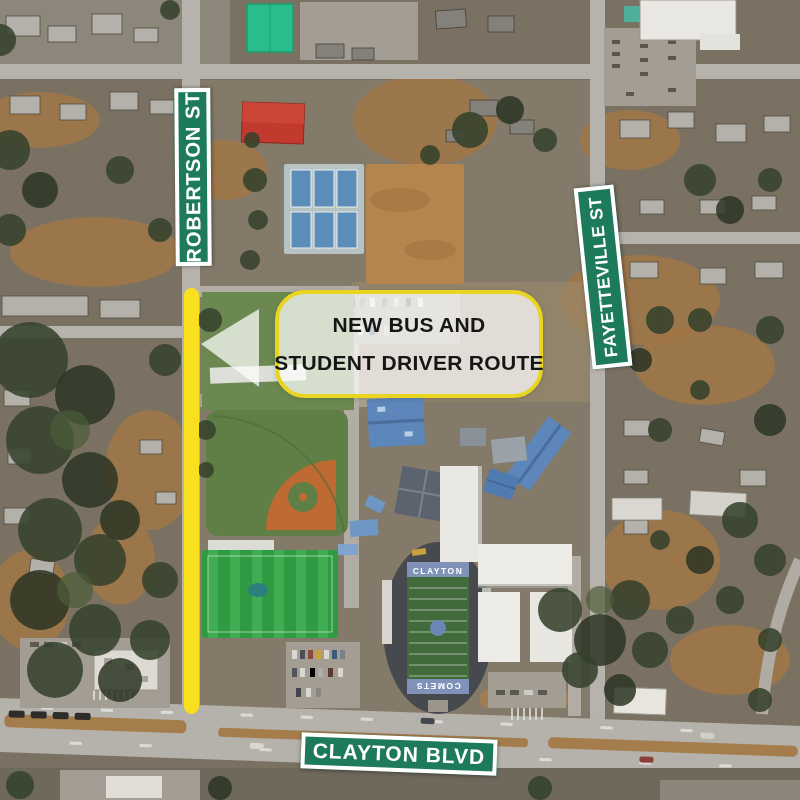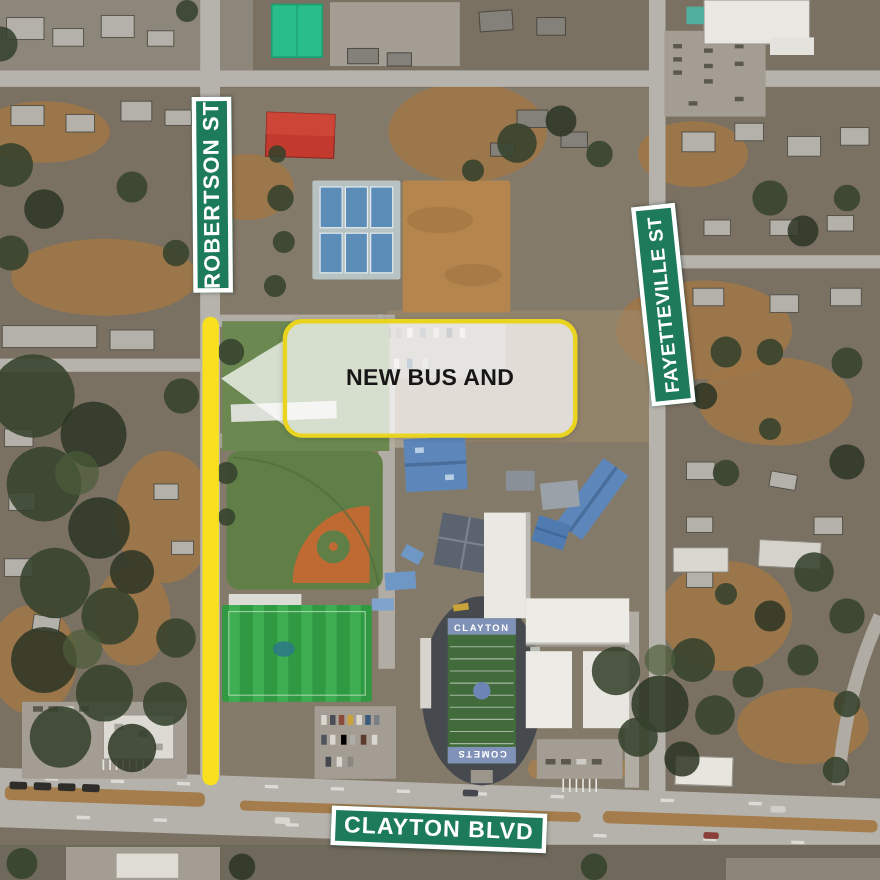--- a/index.html
+++ b/index.html
@@ -44,24 +44,24 @@
   #sign-fayetteville{left:512px;top:257px;width:182px;height:40px;font-size:17.5px;letter-spacing:.5px;transform:rotate(-96deg);}
   #sign-clayton{left:301px;top:736px;width:196px;height:36px;font-size:21px;transform:rotate(2.2deg);}
 
   #callout-pointer{
     position:absolute;left:201px;top:309px;width:58px;height:78px;z-index:3;
     background:rgba(255,255,255,.72);
     -webkit-clip-path:polygon(100% 0,100% 100%,0 45%);
     clip-path:polygon(100% 0,100% 100%,0 45%);
   }
   #callout-box{
-    position:absolute;left:257px;top:290px;width:268px;height:108px;z-index:4;
+    position:absolute;left:275px;top:290px;width:268px;height:108px;z-index:4;
     background:rgba(255,255,255,.72);
     border:4px solid var(--callout-border);
-    border-radius:18px;box-sizing:border-box;
+    border-radius:30px;box-sizing:border-box;
     display:flex;flex-direction:column;align-items:center;justify-content:center;
     box-shadow:0 1px 5px rgba(0,0,0,.15);
   }
   .callout-line{
     color:var(--callout-text);font-weight:bold;font-size:21px;
     line-height:38px;letter-spacing:.3px;text-align:center;white-space:nowrap;
   }
 </style>
 </head>
 <body>
@@ -437,20 +437,21 @@
       <circle class="tree" cx="540" cy="788" r="12"></circle>
         <circle class="tree" cx="760" cy="700" r="12"></circle>
     </g>
   </svg>
 
   <div id="route-line"></div>
 
   <div id="callout-pointer"></div>
   <div id="callout-box">
     <div class="callout-line">NEW BUS AND</div>
+    <div class="callout-line">STUDENT DRIVER ROUTE</div>
   </div>
 
   <div id="sign-robertson" class="street-sign">
     <span>ROBERTSON ST</span>
   </div>
   <div id="sign-fayetteville" class="street-sign">
     <span>FAYETTEVILLE ST</span>
   </div>
   <div id="sign-clayton" class="street-sign">
     <span>CLAYTON BLVD</span>

